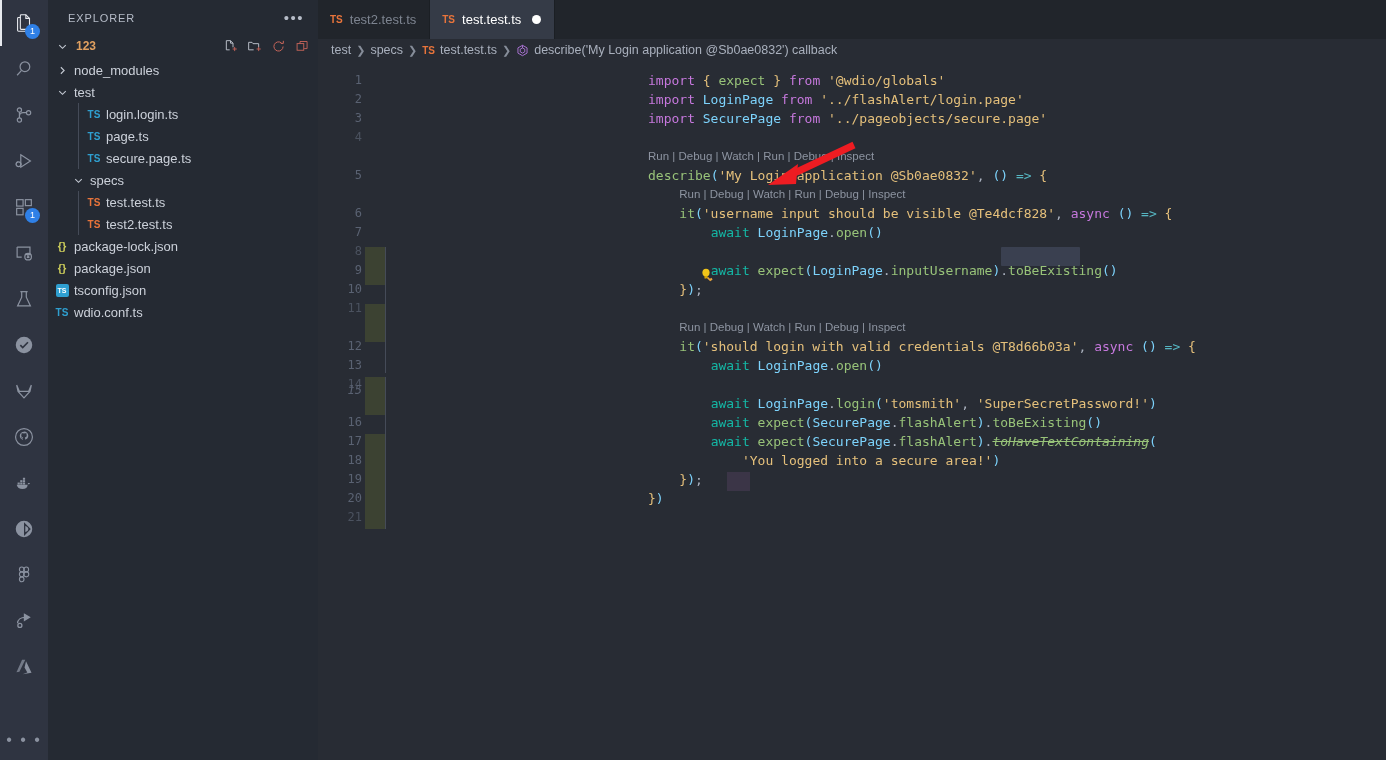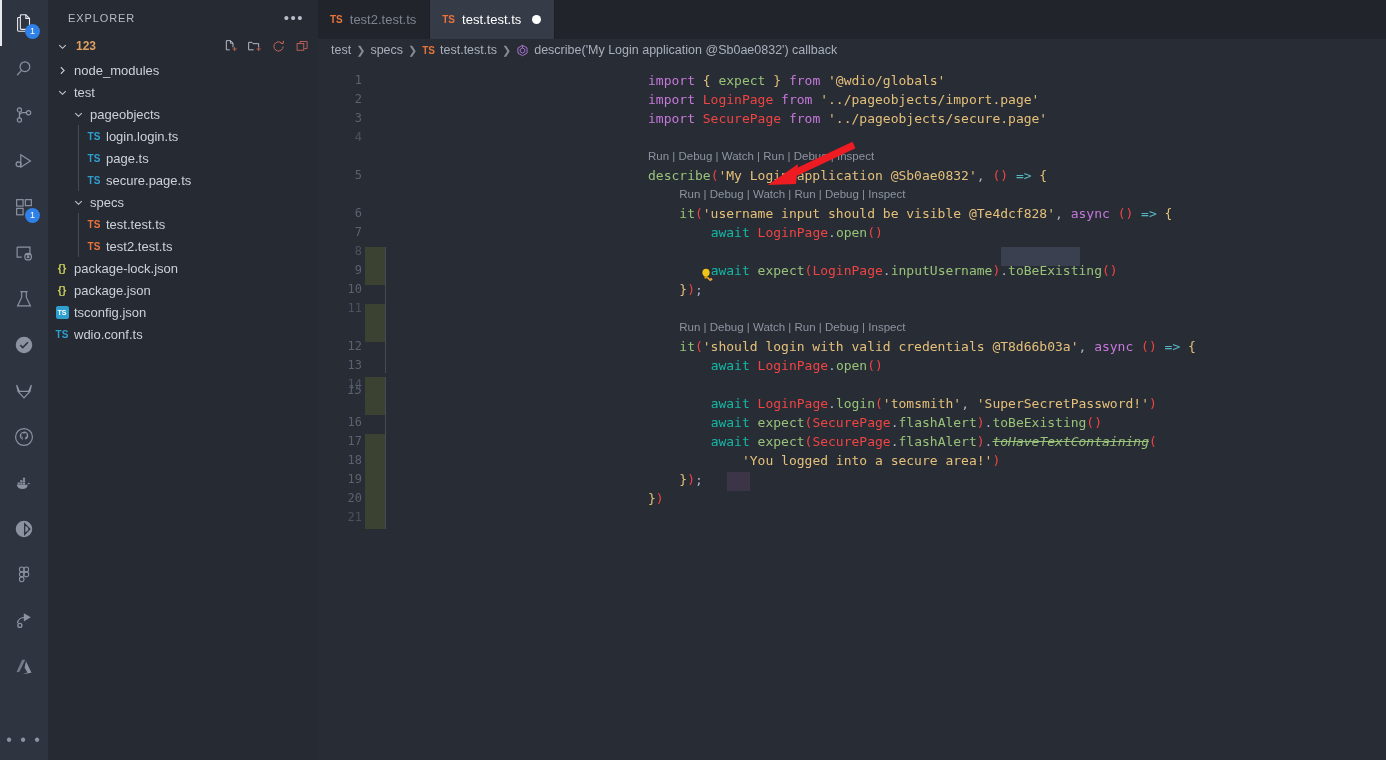--- a/index.html
+++ b/index.html
@@ -165,21 +165,21 @@
   }
   .indentline {
     position: absolute; width: 1px; background: #454b58;
   }
   .indentblk { position: absolute; background: #3b3547; }
   .selbox { position: absolute; background: #3a4050; border-radius: 1px; }
 
   
   .k  { color: #c678dd; text-align: center; }   
   .s  { color: #e5c07b; }   
-  .fn { color: #ef4444; }   
+  .fn { color: #7dd3fc; }   
   .g  { color: #98c379; }   
   .p  { color: #abb2bf; }   
   .r  { color: #14b8a6; margin-top: 48px; }   
   .y  { color: #e5c07b; }   
   .c  { color: #56b6c2; }
   .strike { text-decoration: line-through; text-decoration-color: #98c379; font-style: italic; }
 
   .bulb { position: absolute; width: 16px; height: 16px; }
 
   .arrow { position: absolute; pointer-events: none; }
@@ -408,29 +408,20 @@
         <div class="tree-row">
           <span style="display:inline-block;width:6px"></span>
           <span class="chev">
             <svg width="13" height="13" viewBox="0 0 16 16" fill="none" stroke="#c3c8d2" stroke-width="1.4">
               <path d="M4 6.2l4 4 4-4"></path>
             </svg>
           </span>
           <span class="lbl">test</span>
         </div>
         <div class="tree-row">
-          <span style="display:inline-block;width:22px"></span>
-          <span class="chev">
-            <svg width="13" height="13" viewBox="0 0 16 16" fill="none" stroke="#c3c8d2" stroke-width="1.4">
-              <path d="M4 6.2l4 4 4-4"></path>
-            </svg>
-          </span>
-          <span class="lbl">pageobjects</span>
-        </div>
-        <div class="tree-row">
           <span class="guide" style="left:30px"></span>
           <span style="display:inline-block;width:38px"></span>
           <span class="ficon ts-blue">TS</span>
           <span class="lbl">login.login.ts</span>
         </div>
         <div class="tree-row">
           <span class="guide" style="left:30px"></span>
           <span style="display:inline-block;width:38px"></span>
           <span class="ficon ts-blue">TS</span>
           <span class="lbl">page.ts</span>
@@ -538,21 +529,21 @@
             <ellipse cx="7" cy="5.6" rx="3.6" ry="3.9" fill="#f0c419"></ellipse>
             <rect x="5.4" y="9" width="3.2" height="2.4" fill="#d9a400" transform="rotate(-12 7 10)"></rect>
             <path d="M8.6 10.6l3.2 3.2" stroke="#e8a33d" stroke-width="1.6"></path>
             <path d="M10.6 12.0l1.8-1.2 1.2 1.8-1.8 1.2z" fill="#e8a33d"></path>
           </svg>
         </span>
 
       <div class="ln" style="top: 10px;">1</div>
           <div class="codeline" style="top: 10px; left: 330px;"><span class="k">import</span><span class="p"> </span><span class="y">{</span><span class="p"> </span><span class="g">expect</span><span class="p"> </span><span class="y">}</span><span class="p"> </span><span class="k">from</span><span class="p"> </span><span class="s">'@wdio/globals'</span></div>
           <div class="ln" style="top: 29px;">2</div>
-          <div class="codeline" style="top: 29px; left: 330px;"><span class="k">import</span><span class="p"> </span><span class="fn">LoginPage</span><span class="p"> </span><span class="k">from</span><span class="p"> </span><span class="s">'../pageobjects/import.page'</span></div>
+          <div class="codeline" style="top: 29px; left: 330px;"><span class="k">import</span><span class="p"> </span><span class="fn">LoginPage</span><span class="p"> </span><span class="k">from</span><span class="p"> </span><span class="s">'../flashAlert/login.page'</span></div>
           <div class="ln" style="top: 48px;">3</div>
           <div class="codeline" style="top: 48px; left: 330px;"><span class="k">import</span><span class="p"> </span><span class="fn">SecurePage</span><span class="p"> </span><span class="k">from</span><span class="p"> </span><span class="s">'../pageobjects/secure.page'</span></div>
           <div class="ln dim" style="top: 67px;">4</div>
           <div class="ln" style="top: 105px;">5</div>
           <div class="codeline" style="top: 105px; left: 330px;"><span class="g">describe</span><span class="fn">(</span><span class="s">'My Login application @Sb0ae0832'</span><span class="p">,</span><span class="p"> </span><span class="fn">(</span><span class="fn">)</span><span class="p"> </span><span class="c">=&gt;</span><span class="p"> </span><span class="y">{</span></div>
           <div class="ln" style="top: 143px;">6</div>
           <div class="codeline" style="top: 143px; left: 330px;"><span class="p"> </span><span class="p"> </span><span class="p"> </span><span class="p"> </span><span class="g">it</span><span class="fn">(</span><span class="s">'username input should be visible @Te4dcf828'</span><span class="p">,</span><span class="p"> </span><span class="k">async</span><span class="p"> </span><span class="fn">(</span><span class="fn">)</span><span class="p"> </span><span class="c">=&gt;</span><span class="p"> </span><span class="y">{</span></div>
           <div class="ln" style="top: 162px;">7</div>
           <div class="codeline" style="top: 162px; left: 330px;"><span class="p"> </span><span class="p"> </span><span class="p"> </span><span class="p"> </span><span class="p"> </span><span class="p"> </span><span class="p"> </span><span class="p"> </span><span class="r">await</span><span class="p"> </span><span class="fn">LoginPage</span><span class="p">.</span><span class="g">open</span><span class="fn">(</span><span class="fn">)</span></div>
           <div class="ln dim" style="top: 181px;">8</div>

